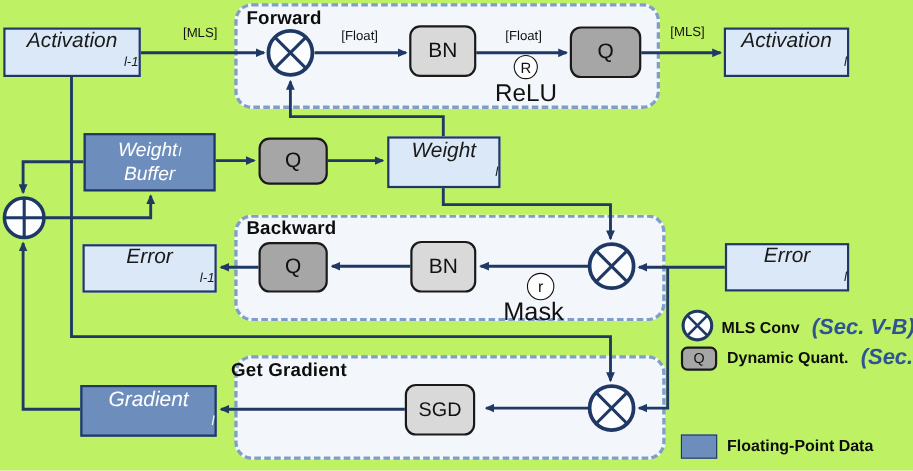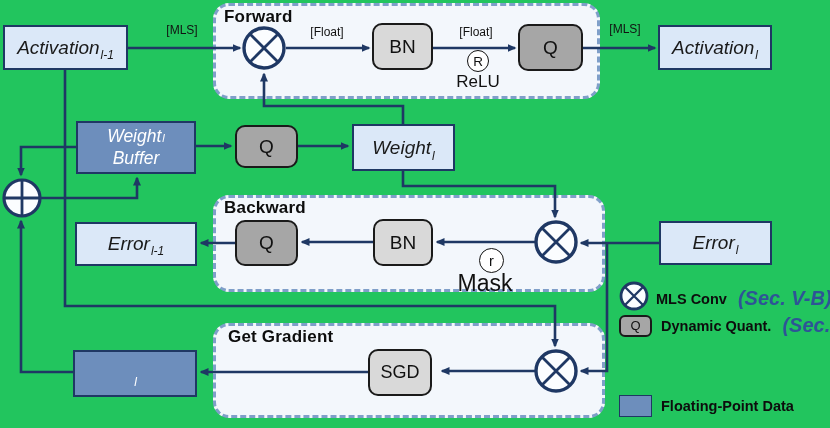--- a/index.html
+++ b/index.html
@@ -1,31 +1,31 @@
 <!DOCTYPE html>
 <html><head>
 <meta charset="utf-8">
 <style>
   html,body{margin:0;padding:0;background:#ffffff;}
   #canvas{
-    position:relative;width:830px;height:428px;background:#22c55e;overflow:hidden;
+    position:relative;width:830px;height:428px;background:#bef264;overflow:hidden;
     font-family:"Liberation Sans", sans-serif;color:#111;
   }
   
   .block{
     position:absolute;border:3.5px dashed #7f9fc9;border-radius:16px;
     background:#f3f7fc;box-sizing:border-box;z-index:1;
   }
   .block-title{
     position:absolute;font-weight:bold;font-size:17px;color:#0d0d0d;z-index:4;letter-spacing:.2px;
   }
   
   .node{
     position:absolute;display:flex;align-items:center;justify-content:center;
-    box-sizing:border-box;z-index:3;font-style:italic;font-size:19px;
+    box-sizing:border-box;z-index:3;font-style:italic;font-size:19px;flex-direction:column;
   }
   .node-light{background:#dbe8f8;border:2px solid #1f3864;color:#1a1a1a;}
   .node-dark{background:#6d8ebc;border:2px solid #1f3864;color:#ffffff;}
   .sub{font-size:12px;align-self:flex-end;margin-bottom:6px;margin-left:1px;font-style:italic;text-align:right;}
   .wb-lines{text-align:center;line-height:1.25;font-size:17.5px;}
   
   .opbox{
     position:absolute;display:flex;align-items:center;justify-content:center;
     border:2.25px solid #1a1a1a;border-radius:10px;box-sizing:border-box;
     font-size:19px;color:#111;z-index:3;
@@ -35,21 +35,21 @@
   
   .edge-lbl{
     position:absolute;font-size:12px;color:#111;text-align:center;z-index:4;white-space:nowrap;
   }
   
   .badge{
     position:absolute;border:1.6px solid #111;border-radius:50%;background:#ffffff;
     display:flex;align-items:center;justify-content:center;font-size:13.5px;color:#111;
     box-sizing:border-box;z-index:4;
   }
-  .badge-cap{position:absolute;font-size:17px;color:#111;text-align:center;z-index:4;white-space:nowrap;}
+  .badge-cap{position:absolute;font-size:22px;color:#111;text-align:center;z-index:4;white-space:nowrap;}
   
   #wires{position:absolute;left:0;top:0;z-index:2;}
   
   .legend-row{position:absolute;display:flex;align-items:center;gap:9px;z-index:4;}
   .legend-swatch{box-sizing:border-box;display:flex;align-items:center;justify-content:center;}
   .legend-label{font-weight:bold;font-size:14.5px;color:#0d0d0d;white-space:nowrap;}
   .legend-ref{font-weight:bold;font-style:italic;font-size:20px;color:#2e5496;margin-left:2px;white-space:nowrap;}
   .sw-q{width:33px;height:22px;background:#a6a6a6;border:2px solid #1a1a1a;border-radius:6px;font-size:13px;color:#111;}
   .sw-ops{width:33px;height:24px;background:#d9d9d9;border:2px solid #1a1a1a;border-radius:7px;}
   .sw-mls{width:33px;height:21px;background:#dbe8f8;border:1.8px solid #1f3864;}
@@ -60,21 +60,21 @@
 
 <div id="canvas">
 
   <div class="block" style="left:213px;top:3px;width:387px;height:96px;"></div>
   <div class="block-title" style="left:224px;top:7px;">Forward</div>
 
   <div class="block" style="left:213px;top:195px;width:392px;height:97px;"></div>
   <div class="block-title" style="left:224px;top:198px;">Backward</div>
 
   <div class="block" style="left:213px;top:323px;width:392px;height:95px;"></div>
-  <div class="block-title" style="left:228px;top:327px;">Get Gradient</div>
+  <div class="block-title" style="left:210px;top:327px;">Get Gradient</div>
 
   <svg id="wires" width="830" height="428">
     <defs>
       <marker id="arr" markerWidth="9" markerHeight="8" refX="7.5" refY="4" orient="auto" markerUnits="userSpaceOnUse">
         <path d="M0,0 L9,4 L0,8 Z" fill="#1f3864"></path>
       </marker>
     </defs>
     <g stroke="#1f3864" stroke-width="2.6" fill="none">
 
       <path d="M128,48 H240" marker-end="url(#arr)"></path>
@@ -158,20 +158,21 @@
     <span>Error</span>
       <span class="sub">l-1</span>
   </div>
 
   <div class="node node-light" style="left:659px;top:221px;width:113px;height:44px;">
     <span>Error</span>
       <span class="sub">l</span>
   </div>
 
   <div class="node node-dark" style="left:73px;top:350px;width:124px;height:47px;">
+    <span>Gradient</span>
       <span class="sub">l</span>
   </div>
 
   <div class="opbox op-lightgray" style="left:372px;top:23px;width:61px;height:47px;">
     <span>BN</span>
   </div>
   <div class="opbox op-darkgray" style="left:518px;top:24px;width:65px;height:47px;">
     <span>Q</span>
   </div>
   <div class="opbox op-darkgray" style="left:235px;top:125px;width:63px;height:43px;">

